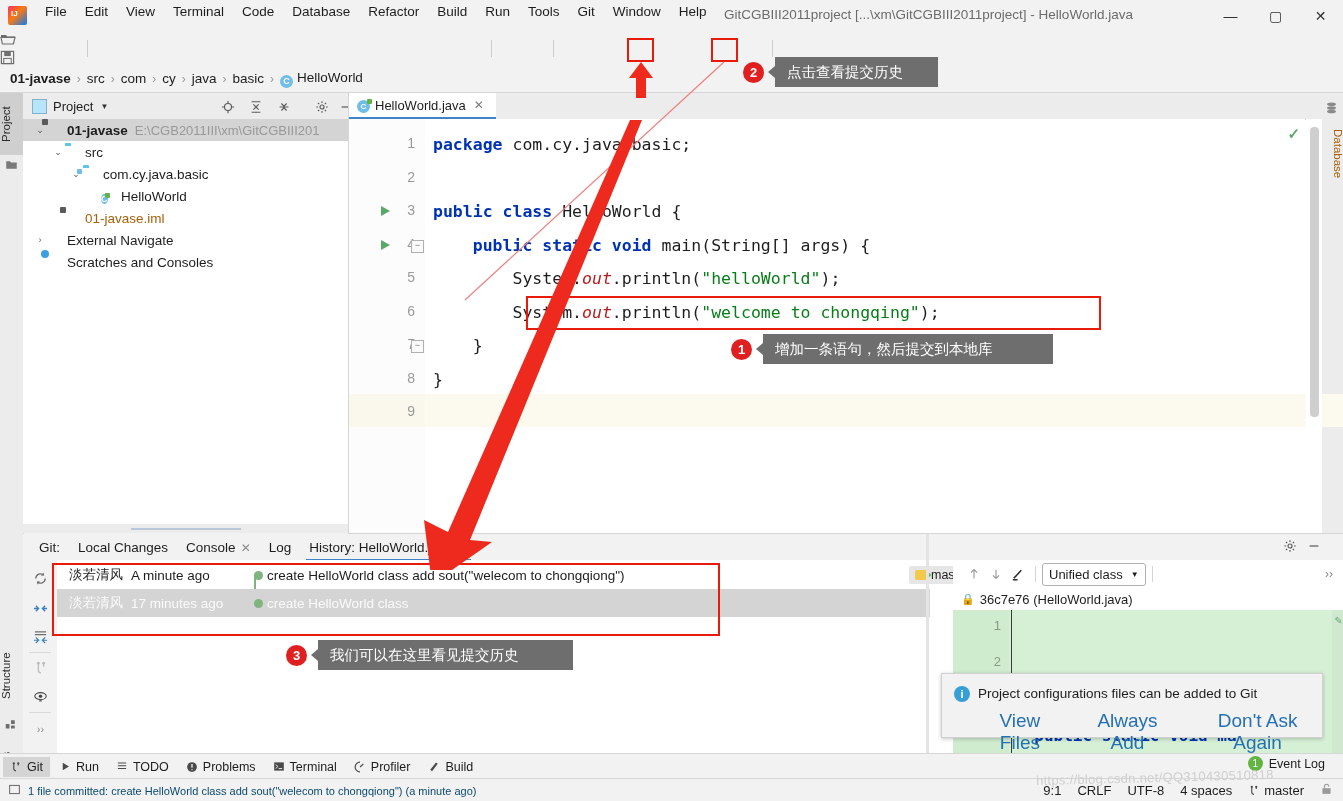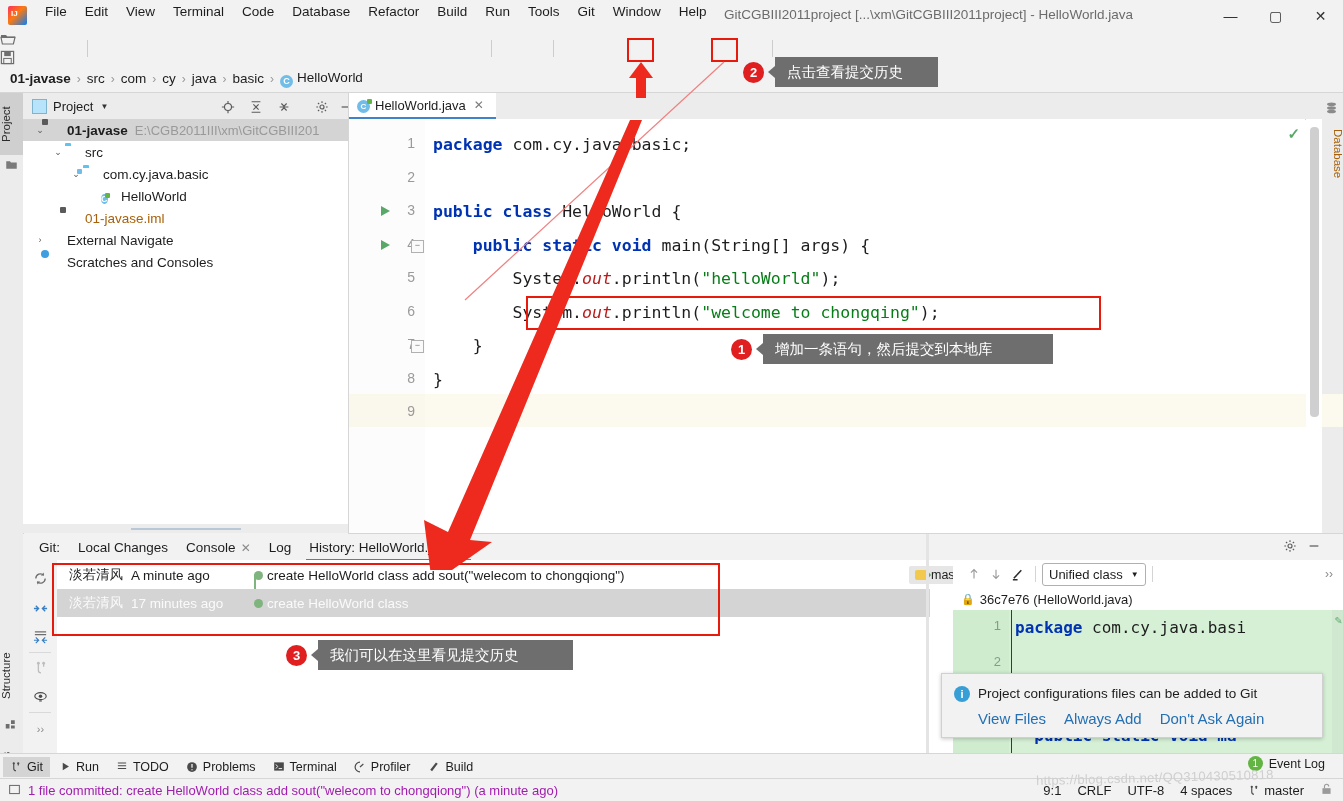--- a/index.html
+++ b/index.html
@@ -144,34 +144,34 @@
   .dcaret{position:absolute;left:58px;top:0;width:1px;height:143px;background:#3a3a3a;}
   .diffscroll{position:absolute;right:0;top:0;width:11px;height:143px;background:#cfe8cf;}
   .diffmark{position:absolute;right:1px;top:3px;color:#59a869;font-size:12px;}
   .gitsplit-v{position:absolute;left:926px;top:534px;width:3px;height:219px;background:#e4e4e4;}
 
   
   .balloon{position:absolute;left:941px;top:673px;width:380px;height:63px;background:#f2f2f2;border:1px solid #d0d0d0;box-shadow:0 1px 4px rgba(0,0,0,.22);}
   .bal-i{position:absolute;left:12px;top:12px;width:16px;height:16px;border-radius:50%;background:#389fd6;color:#fff;font-size:11px;font-weight:bold;text-align:center;line-height:16px;}
   .bal-txt{position:absolute;left:36px;top:12px;font-size:13.5px;color:#1d1d1d;}
   .bal-links{position:absolute;left:36px;top:36px;display:flex;gap:18px;}
-  .bal-link{font-size:15px;color:#2470b3;text-align:center;}
+  .bal-link{font-size:19px;color:#2470b3;text-align:center;}
 
   
   .bottombar{position:absolute;left:0;top:753px;width:1343px;height:25px;background:#f2f2f2;border-top:1px solid #d6d6d6;display:flex;align-items:center;}
   .bb{display:flex;align-items:center;font-size:12.5px;color:#1d1d1d;padding:3px 7px;margin-left:3px;white-space:nowrap;}
   .bb.sel{background:#d4d4d4;}
   .bb .bbic{margin-right:5px;font-size:11px;color:#5a5a5a;display:inline-flex;}
   .eventlog{position:absolute;right:18px;top:756px;display:flex;align-items:center;font-size:12.5px;}
   .elbadge{width:15px;height:15px;border-radius:50%;background:#62b543;color:#fff;font-size:10px;text-align:center;line-height:15px;margin-right:6px;}
 
   
   .statusbar{position:absolute;left:0;top:778px;width:1343px;height:23px;background:#f2f2f2;border-top:1px solid #d6d6d6;display:flex;align-items:center;}
   .sb-ic{margin-left:8px;margin-right:7px;color:#5a5a5a;font-size:12px;}
-  .sb-msg{font-size:13px;color:#a21caf;}
+  .sb-msg{font-size:11px;color:#0c4a6e;}
   .sb-right{position:absolute;right:10px;top:0;height:23px;display:flex;align-items:center;gap:16px;font-size:13px;}
   .sb-br{display:flex;align-items:center;gap:4px;}
   .watermark{position:absolute;left:1036px;top:770px;font-size:13px;color:#cfcfcf;letter-spacing:.3px;transform:rotate(-1.5deg);}
 
   
   .ann-box{position:absolute;border:2px solid #e81a0c;box-sizing:border-box;pointer-events:none;}
   .ann-bub{position:absolute;height:30px;background:#6e6e6e;color:#fff;display:flex;align-items:center;padding:7px 12px;font-size:14.5px;box-sizing:border-box;}
   .ann-bub:before{content:"";position:absolute;left:-7px;top:9px;border-top:6px solid transparent;border-bottom:6px solid transparent;border-right:7px solid #6e6e6e;}
   .ann-num{position:absolute;width:21px;height:21px;border-radius:50%;background:#e02020;color:#fff;font-size:13px;font-weight:bold;display:flex;align-items:center;justify-content:center;}
   .ann-arrow{position:absolute;pointer-events:none;}
@@ -631,21 +631,20 @@
         <div class="dgut">
             <div class="dnum" style="top: 8px;">1</div>
             <div class="dnum" style="top: 44px;">2</div>
             <div class="dnum" style="top: 80px;">3</div>
             <div class="dnum" style="top: 116px;">4</div>
           </div>
         <div class="dcaret"></div>
         <div class="diffscroll">
           <div class="diffmark">✎</div>
         </div>
-      <div class="dcode" style="top: 8px;"><span class="k">package </span><span class="pl">com.cy.java.basi</span></div>
           <div class="dcode" style="top: 44px;"></div>
           <div class="dcode" style="top: 80px;"></div>
           <div class="dcode" style="top: 116px;"><span class="k">  public static void ma</span></div>
         </div>
     </div>
   </div>
   <div class="gitsplit-v"></div>
 
   <div class="balloon">
     <div class="bal-i">i</div>

